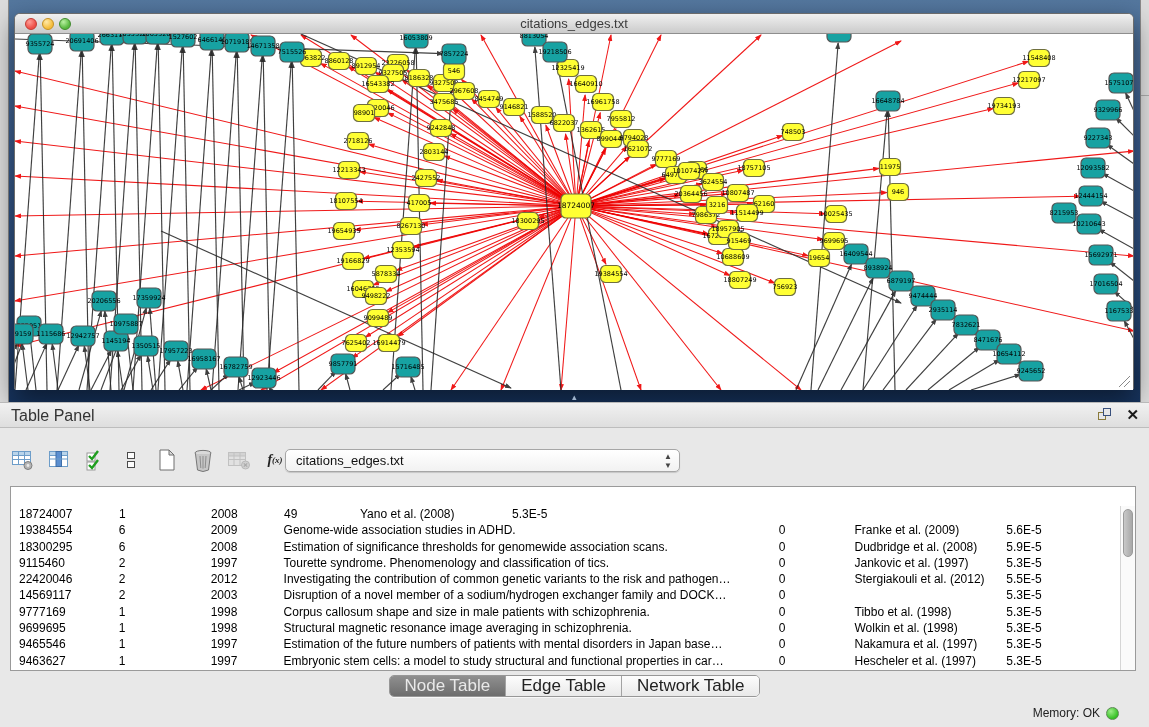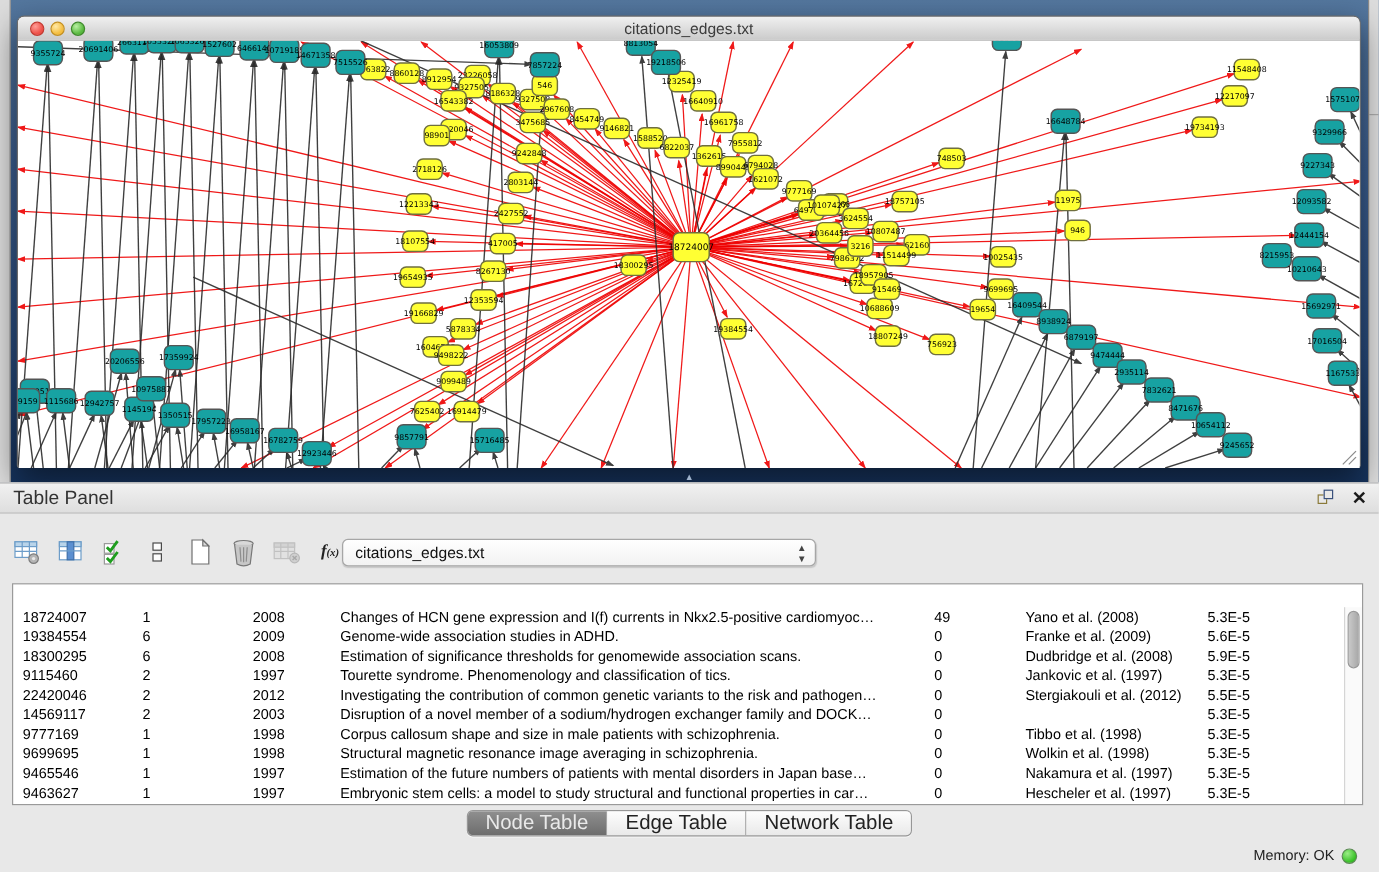--- a/index.html
+++ b/index.html
@@ -66,21 +66,21 @@
     background:linear-gradient(90deg,#c9c9c9,#a8a8a8); border:1px solid #9a9a9a; }
 
   .seg-wrap { position:absolute; left:0; right:0; top:273px; display:flex; justify-content:center; }
   .seg { display:flex; border:1px solid #979797; border-radius:5px; overflow:hidden;
     box-shadow:0 1px 0 rgba(255,255,255,.7); }
   .seg-btn { font-size:17px; padding:2px 15px; background:linear-gradient(180deg,#fdfdfd,#e9e9e9);
     color:#222; border-right:1px solid #a3a3a3; line-height:16px; }
   .seg-btn:last-child { border-right:none; }
   .seg-btn.sel { background:linear-gradient(180deg,#8f8f8f,#6d6d6d); color:#e9e9e9; }
 
-  .statusbar { position:absolute; left:0; right:4px; bottom:0; height:27px;margin-top:48px; }
+  .statusbar { position:absolute; left:0; right:16px; bottom:0; height:27px;margin-top:48px; }
   .memory { position:absolute; right:14px; top:6px; font-size:12px; color:#222; display:flex; align-items:center; gap:6px;}
   .mem-dot { width:13px; height:13px; border-radius:50%;
     background:radial-gradient(circle at 35% 30%,#9bed86,#35c024 70%); border:1px solid #5a8a52; }
 </style>
 </head>
 <body>
 
 <div class="desktop">
   <div class="side-sliver sliver-left"></div>
   <div class="side-sliver sliver-right">
@@ -860,21 +860,20 @@
     <span>citations_edges.txt</span>
     <span class="dd-arrows">▲<br>▼</span>
   </div>
 
   <div class="grid-box">
     <div class="grid-body" id="grid-body">
         <div class="grid-row">
           <div class="gr-cell" style="width: 100px;">18724007</div>
           <div class="gr-cell" style="width: 92px;">1</div>
           <div class="gr-cell" style="width: 73px;">2008</div>
-          <div class="gr-cell" style="width: 496px;">Changes of HCN gene expression and I(f) currents in Nkx2.5-positive cardiomyoc…</div>
           <div class="gr-cell" style="width: 76px;">49</div>
           <div class="gr-cell" style="width: 152px;">Yano et al. (2008)</div>
           <div class="gr-cell" style="width: 122px;">5.3E-5</div>
         </div>
         <div class="grid-row">
           <div class="gr-cell" style="width: 100px;">19384554</div>
           <div class="gr-cell" style="width: 92px;">6</div>
           <div class="gr-cell" style="width: 73px;">2009</div>
           <div class="gr-cell" style="width: 496px;">Genome-wide association studies in ADHD.</div>
           <div class="gr-cell" style="width: 76px;">0</div>

